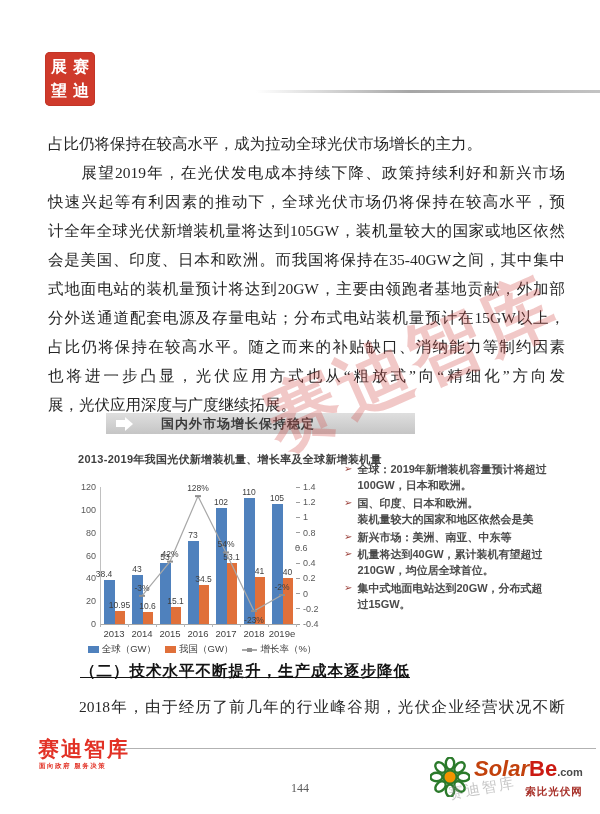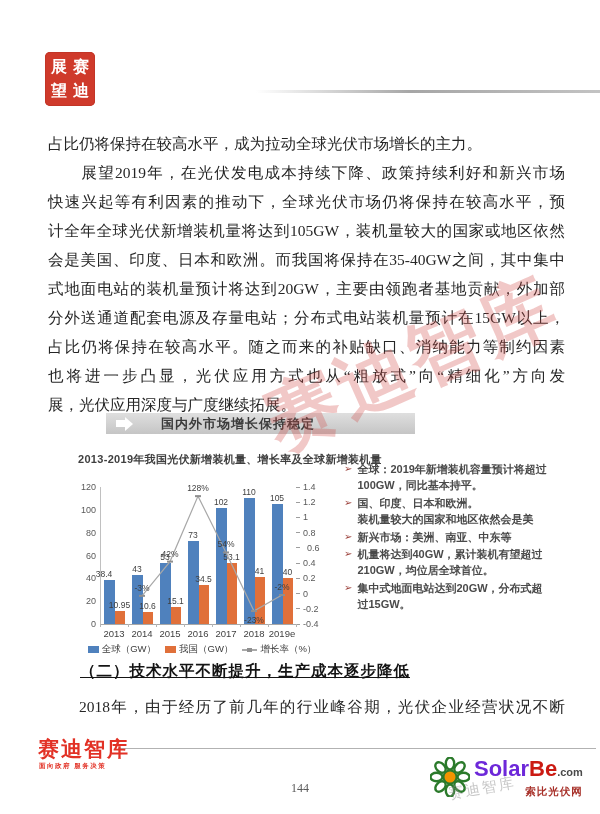--- a/index.html
+++ b/index.html
@@ -83,21 +83,21 @@
   .footer-rule{position:absolute;left:118px;top:748px;width:478px;height:1px;background:#b2b2b2;}
   .footer-brand{position:absolute;left:38px;top:735px;color:#e23125;
         font-family:"Liberation Sans",sans-serif;font-weight:bold;font-size:21px;letter-spacing:2px;}
   .footer-tagline{position:absolute;left:39px;top:762px;color:#e23125;
         font-family:"Liberation Sans",sans-serif;font-weight:bold;font-size:6.5px;letter-spacing:1.5px;}
   .page-number{position:absolute;left:270px;top:781px;width:60px;text-align:center;
         font-size:12px;color:#5a5a5a;}
   .solarbe{position:absolute;left:430px;top:757px;display:flex;align-items:flex-start;z-index:5;}
   .solarbe .txt{margin-left:4px;font-family:"Liberation Sans",sans-serif;font-weight:bold;}
   .sb-line{font-size:22px;line-height:24px;white-space:nowrap;}
-  .sb-solar{color:#6d28d9;} .sb-be{color:#cb1a12;}
+  .sb-solar{color:#c2410c;font-style:italic;} .sb-be{color:#cb1a12;}
   .sb-com{font-size:11px;color:#4a4a4a;}
   .sb-site{text-align:right;font-size:10.5px;color:#a8322b;letter-spacing:1px;margin-top:1px;}
 </style>
 </head>
 <body>
 
 <div id="page">
 
   <div class="seal">
     <span>展</span>
@@ -144,21 +144,21 @@
       <div class="tickL" style="left: 0px; top: 3px;">120</div>
       <div class="tickR-dash" style="left: 220px; top: 7.5px;"></div>
       <div class="tickR" style="left: 227px; top: 3px;">1.4</div>
       <div class="tickR-dash" style="left: 220px; top: 22.7222px;"></div>
       <div class="tickR" style="left: 227px; top: 18.2222px;">1.2</div>
       <div class="tickR-dash" style="left: 220px; top: 37.9444px;"></div>
       <div class="tickR" style="left: 227px; top: 33.4444px;">1</div>
       <div class="tickR-dash" style="left: 220px; top: 53.1667px;"></div>
       <div class="tickR" style="left: 227px; top: 48.6667px;">0.8</div>
       <div class="tickR-dash" style="left: 220px; top: 68.3889px;"></div>
-      <div class="tickR" style="left: 231px; top: 63.8889px;">0.6</div>
+      <div class="tickR" style="left: 219px; top: 63.8889px;">0.6</div>
       <div class="tickR-dash" style="left: 220px; top: 83.6111px;"></div>
       <div class="tickR" style="left: 227px; top: 79.1111px;">0.4</div>
       <div class="tickR-dash" style="left: 220px; top: 98.8333px;"></div>
       <div class="tickR" style="left: 227px; top: 94.3333px;">0.2</div>
       <div class="tickR-dash" style="left: 220px; top: 114.056px;"></div>
       <div class="tickR" style="left: 227px; top: 109.556px;">0</div>
       <div class="tickR-dash" style="left: 220px; top: 129.278px;"></div>
       <div class="tickR" style="left: 227px; top: 124.778px;">-0.2</div>
       <div class="tickR-dash" style="left: 220px; top: 144.5px;"></div>
       <div class="tickR" style="left: 227px; top: 140px;">-0.4</div>
@@ -237,21 +237,21 @@
           <span>增长率（%）</span>
         </span>
       </div>
     </div>
 
   <div class="bullets">
       <div class="bullet-item">
         <span class="mk">➢</span>
         <div>
           <div>全球：2019年新增装机容量预计将超过</div>
-          <div>100GW，同比基本持平。</div>
+          <div>100GW，日本和欧洲。</div>
         </div>
       </div>
       <div class="bullet-item">
         <span class="mk">➢</span>
         <div>
           <div>国、印度、日本和欧洲。</div>
           <div>装机量较大的国家和地区依然会是美</div>
         </div>
       </div>
       <div class="bullet-item">

